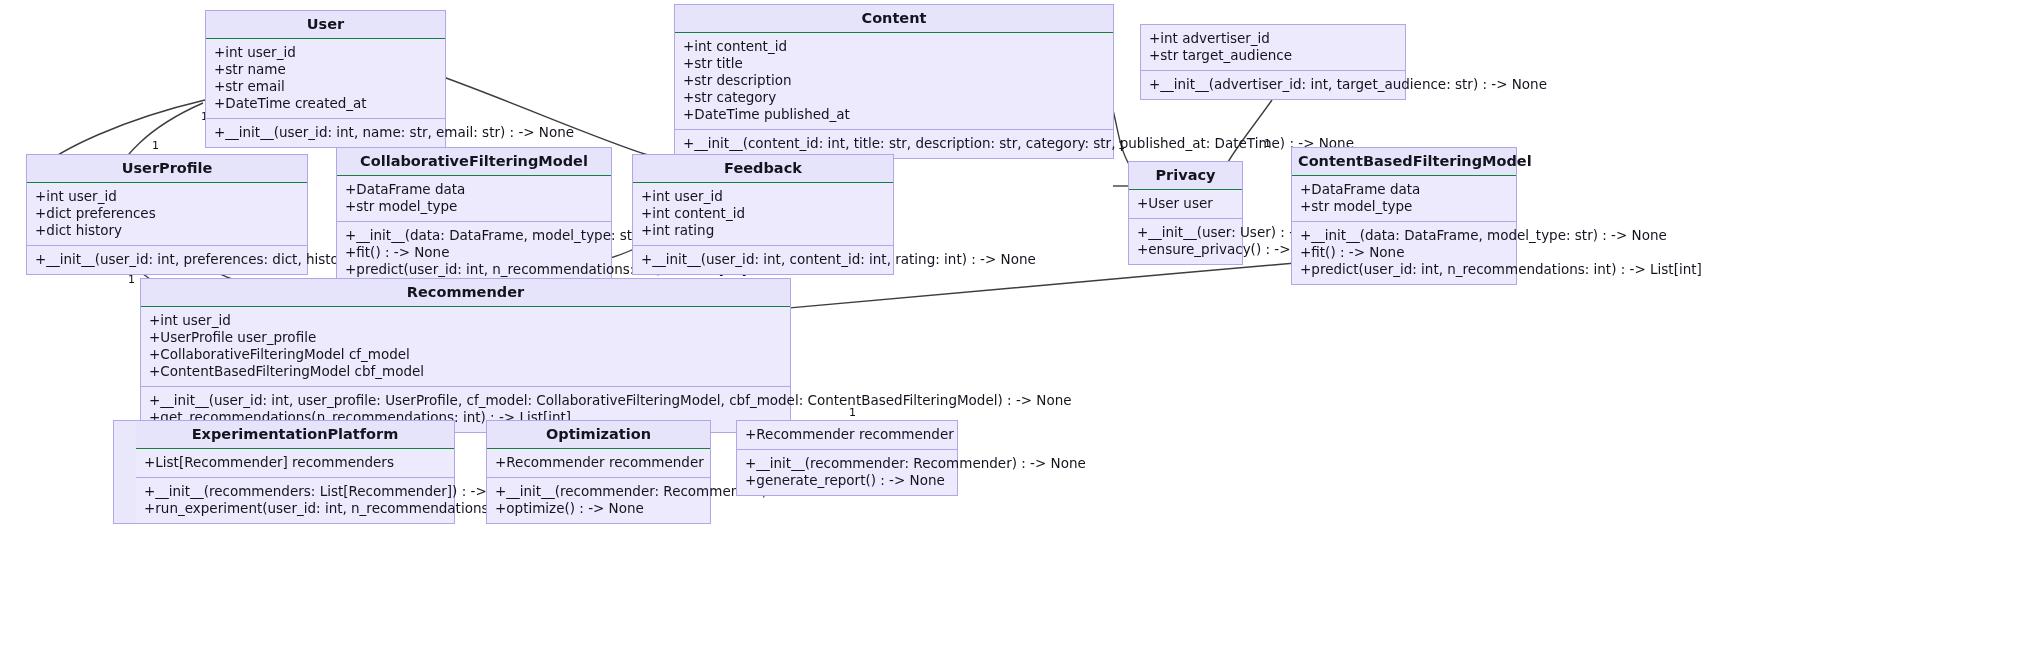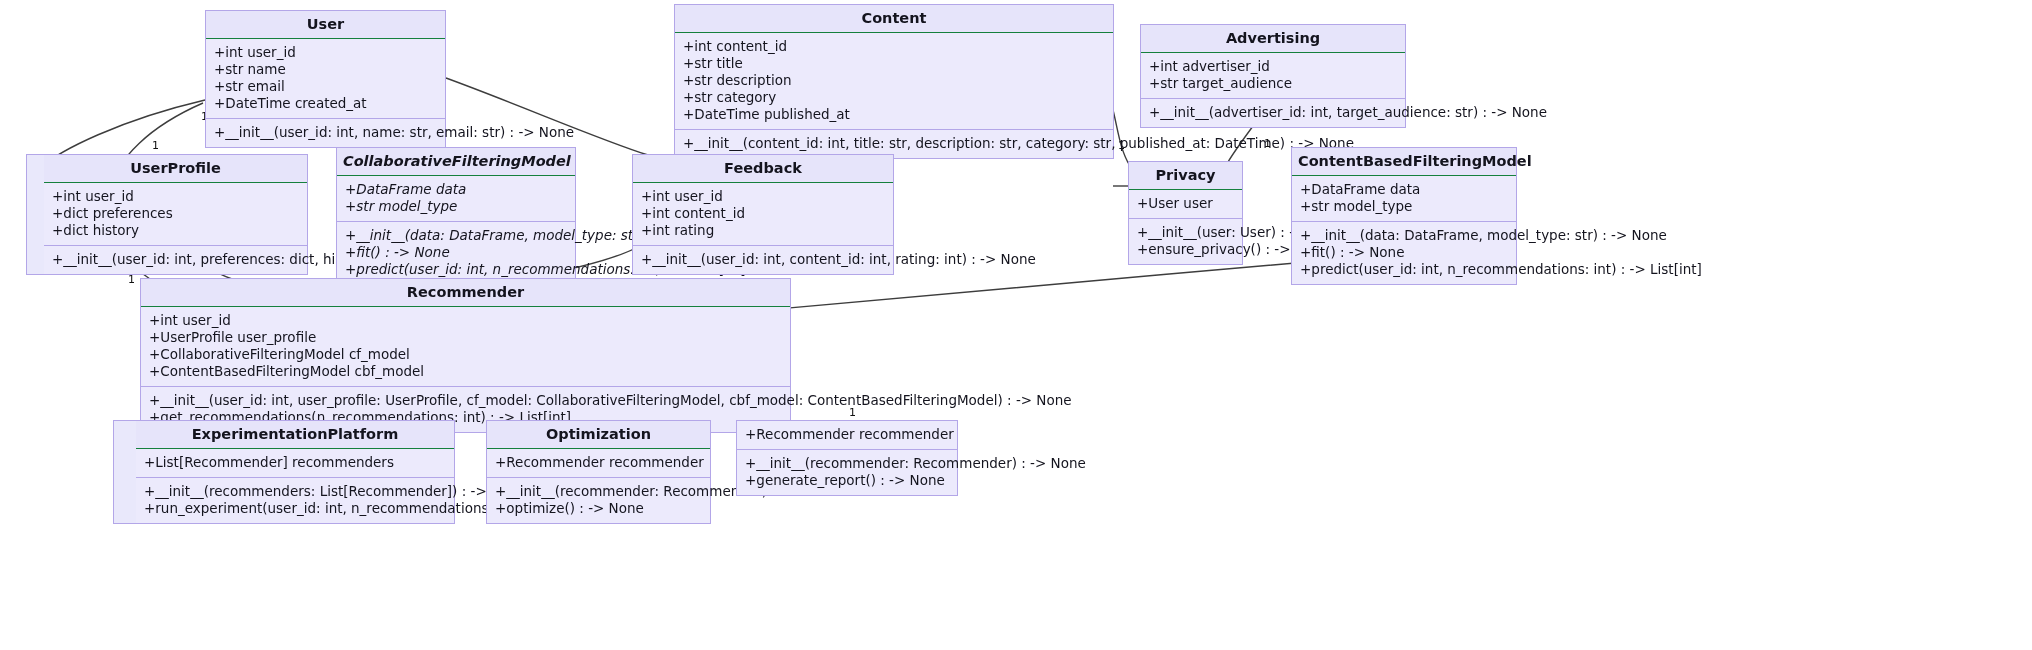--- a/index.html
+++ b/index.html
@@ -93,43 +93,42 @@
       <div class="row">+str description</div>
       <div class="row">+str category</div>
       <div class="row">+DateTime published_at</div>
     </div>
     <div class="sec methods">
       <div class="row">+__init__(content_id: int, title: str, description: str, category: str, published_at: DateTime) : -&gt; None</div>
     </div>
   </div>
 
   <div class="node" style="left:1140px;top:24px;width:266px;">
-    <div class="title">Advertising</div>
     <div class="sec attrs">
       <div class="row">+int advertiser_id</div>
       <div class="row">+str target_audience</div>
     </div>
     <div class="sec methods">
       <div class="row">+__init__(advertiser_id: int, target_audience: str) : -&gt; None</div>
     </div>
   </div>
 
-  <div class="node" style="left:26px;top:154px;width:282px;padding-left:17px;">
+  <div class="node" style="left:26px;top:154px;width:282px;">
     <div class="title">UserProfile</div>
     <div class="sec attrs">
       <div class="row">+int user_id</div>
       <div class="row">+dict preferences</div>
       <div class="row">+dict history</div>
     </div>
     <div class="sec methods">
       <div class="row">+__init__(user_id: int, preferences: dict, history: dict) : -&gt; None</div>
     </div>
   </div>
 
-  <div class="node" style="left:336px;top:147px;width:240px;font-style:italic;">
+  <div class="node" style="left:336px;top:147px;width:276px;">
     <div class="title">CollaborativeFilteringModel</div>
     <div class="sec attrs">
       <div class="row">+DataFrame data</div>
       <div class="row">+str model_type</div>
     </div>
     <div class="sec methods">
       <div class="row">+__init__(data: DataFrame, model_type: str) : -&gt; None</div>
       <div class="row">+fit() : -&gt; None</div>
       <div class="row">+predict(user_id: int, n_recommendations: int) : -&gt; List[int]</div>
     </div>

